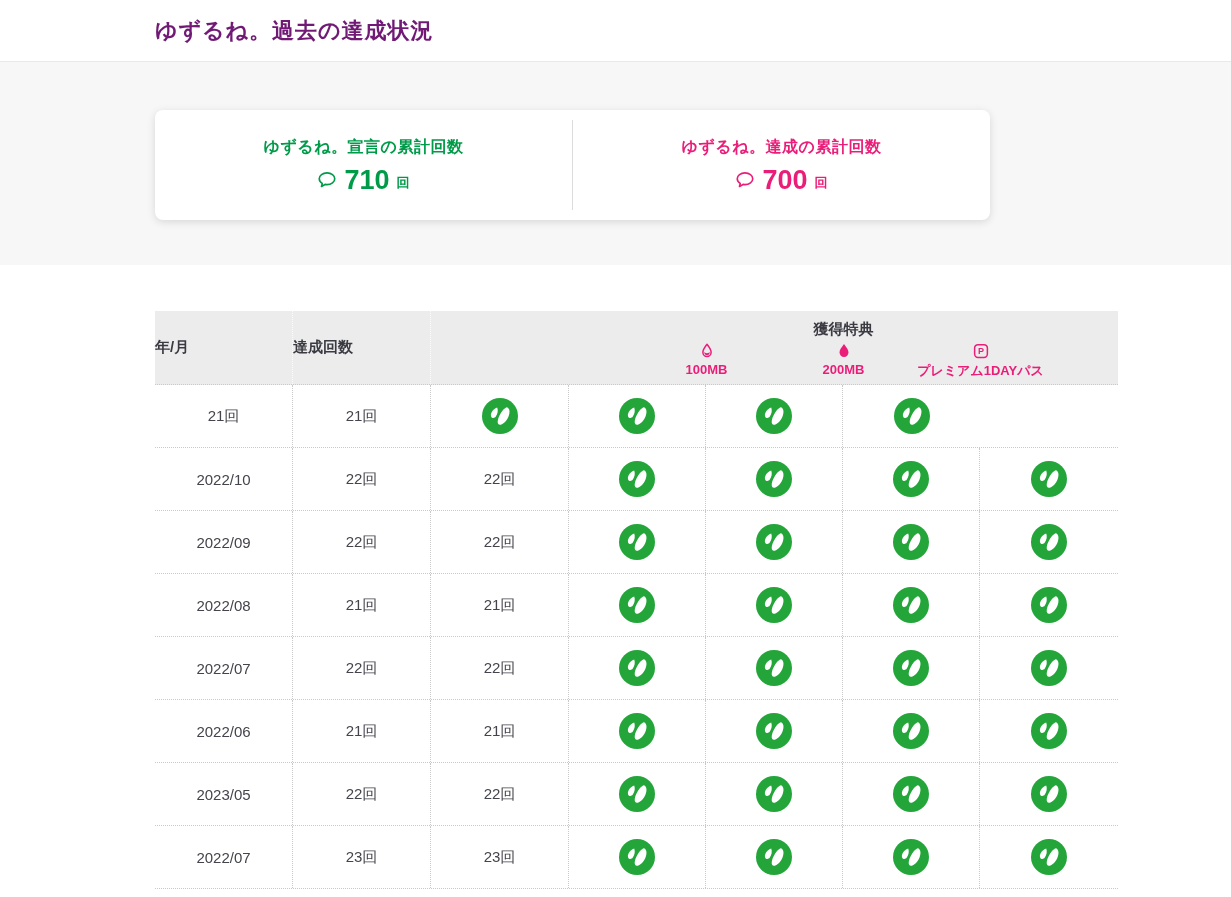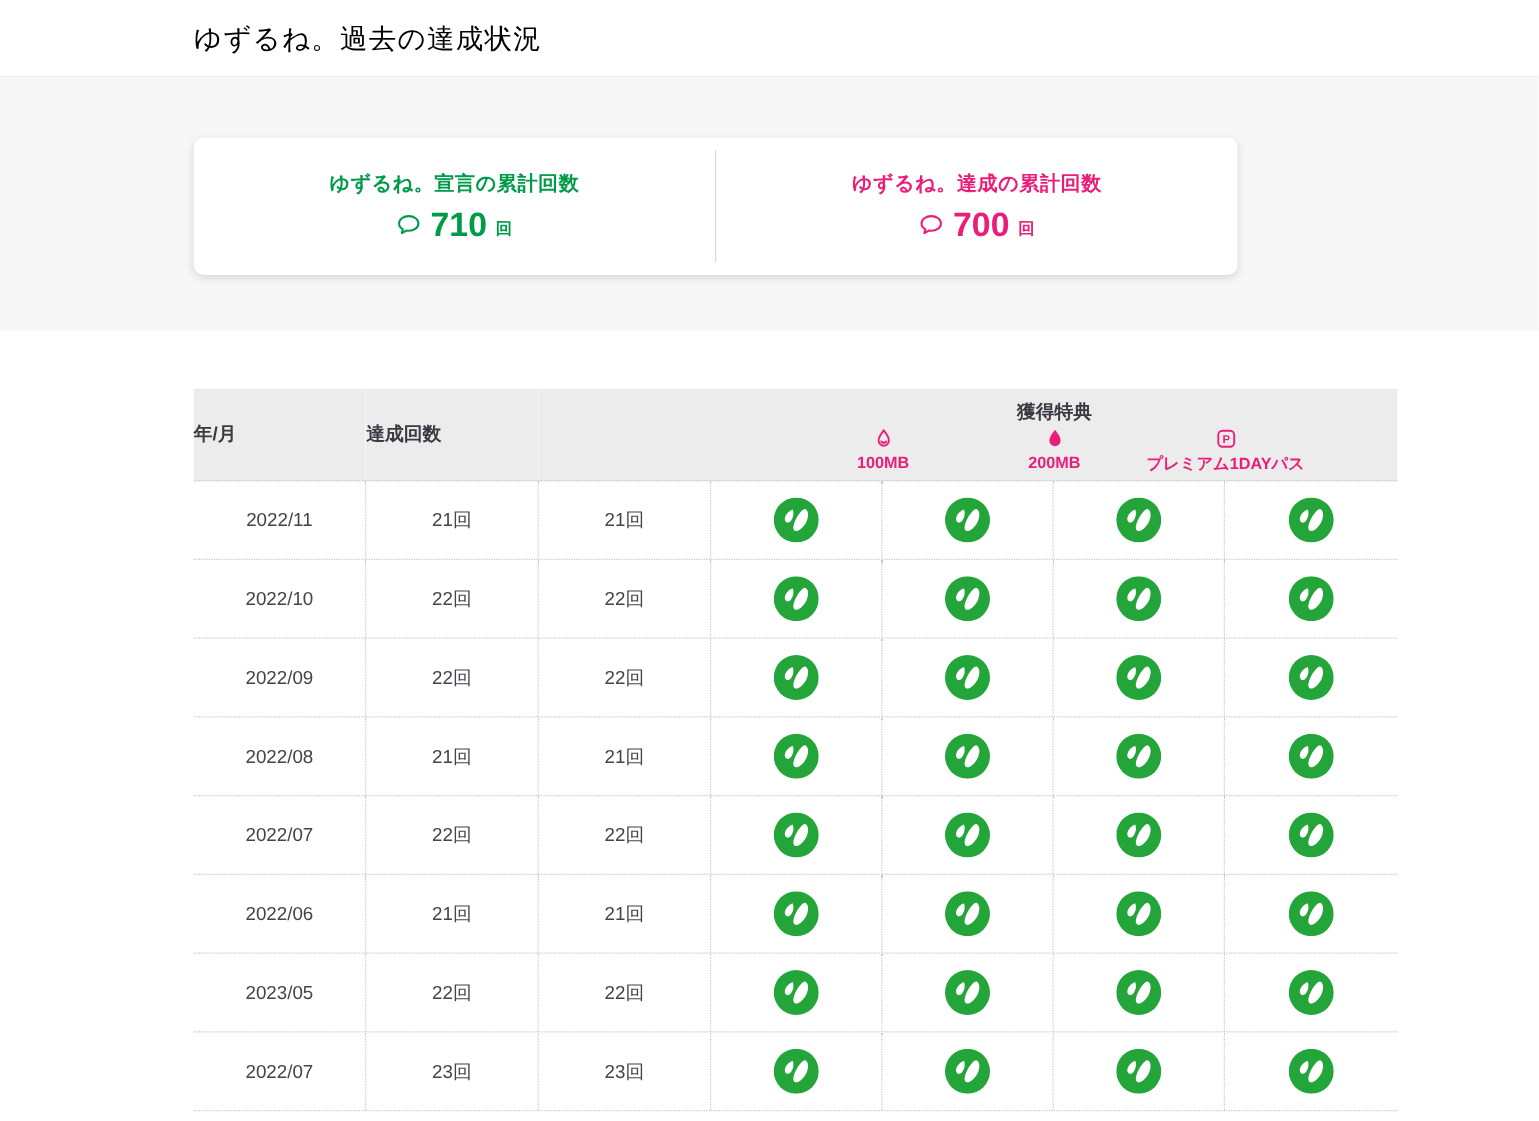--- a/index.html
+++ b/index.html
@@ -3,21 +3,21 @@
 <meta charset="utf-8">
 <style>
   * { margin:0; padding:0; box-sizing:border-box; }
   html,body { width:1231px; }
   body {
     height:897px; overflow:hidden; background:#fff;
     font-family:"Liberation Sans","DejaVu Sans",sans-serif;
     color:#3e3e46;
   }
   .top-bar { height:62px; border-bottom:1px solid #e9e9e9; display:flex; align-items:center; }
-  .page-title { margin-left:155px; font-size:22px; font-weight:normal; color:#000000; letter-spacing:1px; }
+  .page-title { margin-left:155px; font-size:22px; font-weight:bold; color:#701a75; letter-spacing:1px; }
 
   .summary-band { height:203px; background:#f7f7f7; }
   .summary-card {
     position:relative; top:48px; margin-left:155px; width:835px; height:110px;
     background:#fff; border-radius:8px; box-shadow:0 2px 8px rgba(0,0,0,.13);
     display:flex; align-items:stretch;
   }
   .summary-half { flex:1; display:flex; flex-direction:column; align-items:center; justify-content:center; gap:9px; }
   .summary-label { font-size:16px; font-weight:bold; letter-spacing:.5px; }
   .summary-label.green { color:#009b49; }
@@ -117,21 +117,20 @@
             <text x="12" y="16.4" text-anchor="middle" font-size="12" font-weight="bold" fill="#ea1e79" font-family="Liberation Sans, DejaVu Sans, sans-serif">P</text>
           </svg>
           <span class="reward-label">プレミアム1DAYパス</span>
         </div>
       </div>
     </div>
   </div>
 
   <div id="tbody">
       <div class="trow grid-cols">
-    <div class="td">2022/11</div>
     <div class="td">21回</div>
     <div class="td">21回</div>
     <div class="td reward-cell">
           <svg id="svg-achieve" class="achieve" viewBox="0 0 36 36">
     <circle cx="18" cy="18" r="18" fill="#23a53a"></circle>
     <path d="M15.2 9.6 C16.3 12.4 15.8 15.9 13.8 18.6 C12.3 20.6 9.9 20.4 9.1 18.5 C8.2 16.3 9.7 13.4 11.8 11.5 C12.9 10.6 14.1 9.9 15.2 9.6 Z" fill="#fff"></path>
     <path d="M25.0 9.2 C27.6 10.2 28.2 13.9 26.7 18.0 C25.2 22.1 22.1 25.5 19.4 26.5 C16.6 27.5 15.2 25.6 15.8 22.5 C16.4 19.3 18.4 15.1 21.0 12.1 C22.4 10.5 23.9 9.3 25.0 9.2 Z" fill="#fff"></path>
   </svg>
         </div>
     <div class="td reward-cell">

